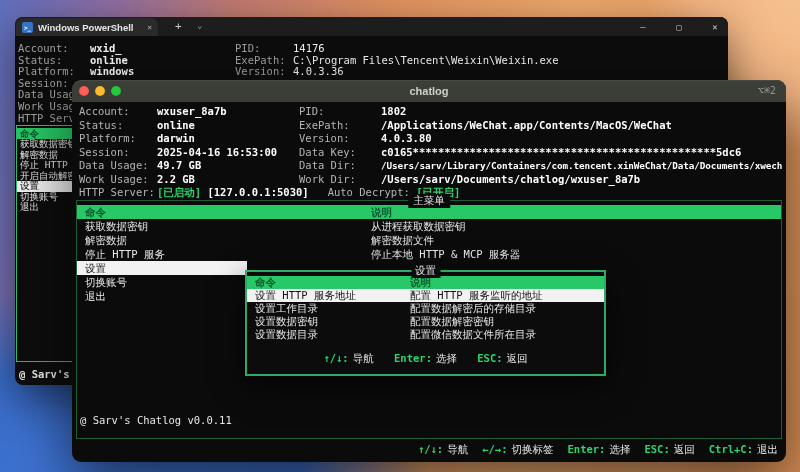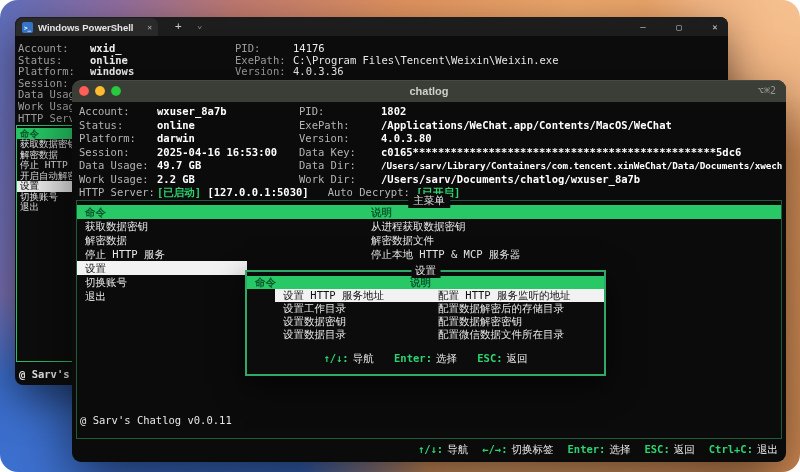--- a/index.html
+++ b/index.html
@@ -4,21 +4,20 @@
 <style>
   * { margin:0; padding:0; box-sizing:border-box; }
   html,body { width:800px; height:472px; overflow:hidden; }
   .stage {
     position:relative; width:800px; height:472px; overflow:hidden;
     font-family:"DejaVu Sans Mono","Liberation Mono",monospace;
     background-image:
       radial-gradient(circle 280px at 103% -6%, #f6c695 0%, #f2b583 45%, rgba(242,181,131,0) 65%),
       radial-gradient(ellipse 58% 60% at 12% 104%, var(--wall-blue) 0%, #3a6cc8 45%, rgba(58,108,200,0) 72%),
       linear-gradient(100deg, #5f6fbe 0%, #8f6da0 13%, #c17a70 27%, #e0925f 45%, #eca76b 65%, #e8a066 85%, #d98f55 100%);
-    border-radius: 18px;
   }
   
   .ps-win {
     position:absolute; left:15px; top:17px; width:713px; height:368px;
     background:#0d0d0d; border-radius:8px; box-shadow:0 14px 40px rgba(0,0,0,.5);
   }
   .ps-titlebar { position:absolute; left:0; top:0; right:0; height:19px; background:#1d1d1d; border-radius:8px 8px 0 0; }
   .ps-tab {
     position:absolute; left:1px; top:1px; width:142px; height:18px; background:#2a2a2a;
     border-radius:7px 7px 0 0; display:flex; align-items:center; padding:0 6px; gap:5px;
@@ -81,21 +80,21 @@
   .mc2 { flex:1; overflow:hidden; }
   .mrow.sel { background:linear-gradient(to right,#f2f2f2 0,#f2f2f2 170px,transparent 170px); }
   .mrow.sel .mc1 { color:#111; }
   
   .cl-dialog {
     position:absolute; left:173px; top:190px; width:361px; height:106px;
     background:#0c0c0c; border:2px solid var(--dialog-border); box-shadow:0 10px 28px rgba(0,0,0,.65); font-size:10.5px;
   }
   .cl-dialog-title { position:absolute; top:-8px; left:50%; transform:translateX(-50%); background:#0c0c0c; padding:0 4px; color:#e8e8e8; }
   .dhead { margin-top:4px; height:13px; display:flex; background:var(--header-green); color:#0a5a2e; font-weight:bold; line-height:13px; }
-  .drow { height:13px; display:flex; line-height:13px; color:#e8e8e8; white-space:nowrap;margin-left:28px; }
+  .drow { height:13px; display:flex; line-height:13px; color:#e8e8e8; white-space:nowrap; }
   .dc1 { width:163px; padding-left:8px; }
   .dc2 { flex:1; overflow:hidden; }
   .drow.sel { background:#f2f2f2; }
   .drow.sel .dc1, .drow.sel .dc2 { color:#111; }
   .dfoot { position:absolute; left:0; right:0; bottom:8px; text-align:center; white-space:nowrap; }
   .hint { margin-left:14px; white-space:nowrap;margin-top:29px; }
   .hint:first-child { margin-left:0; }
   .hint .k { color:var(--accent-green); font-weight:bold; }
   .hint .v { color:#e8e8e8; margin-left:4px; }
   

